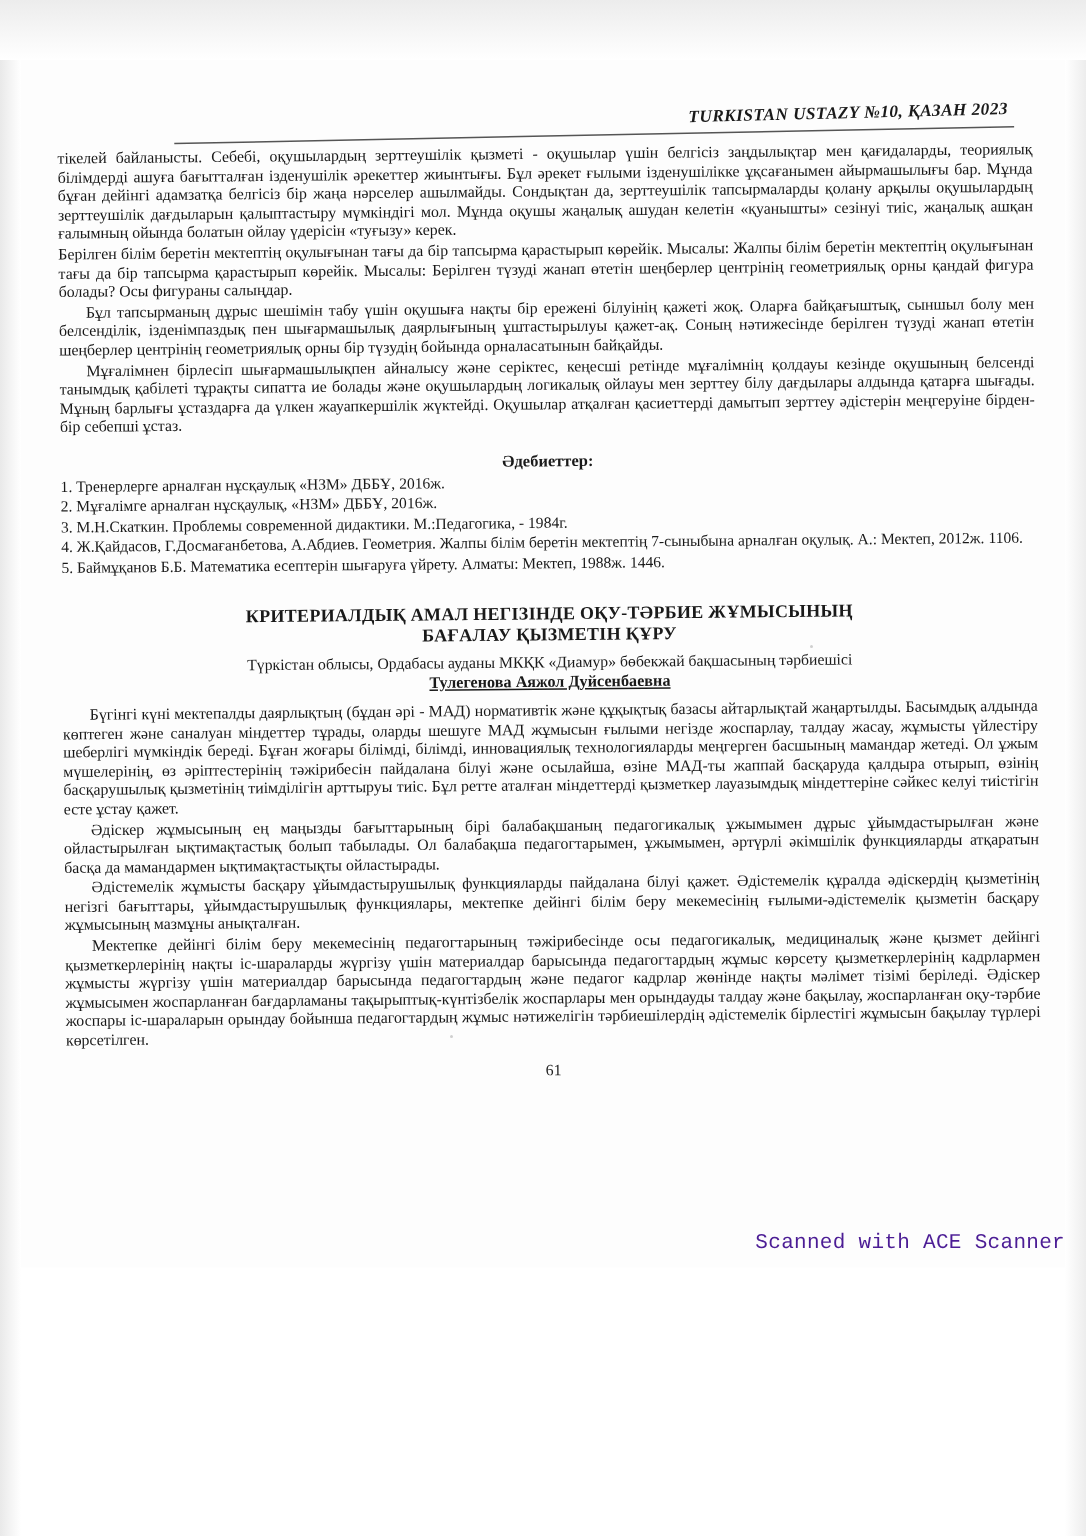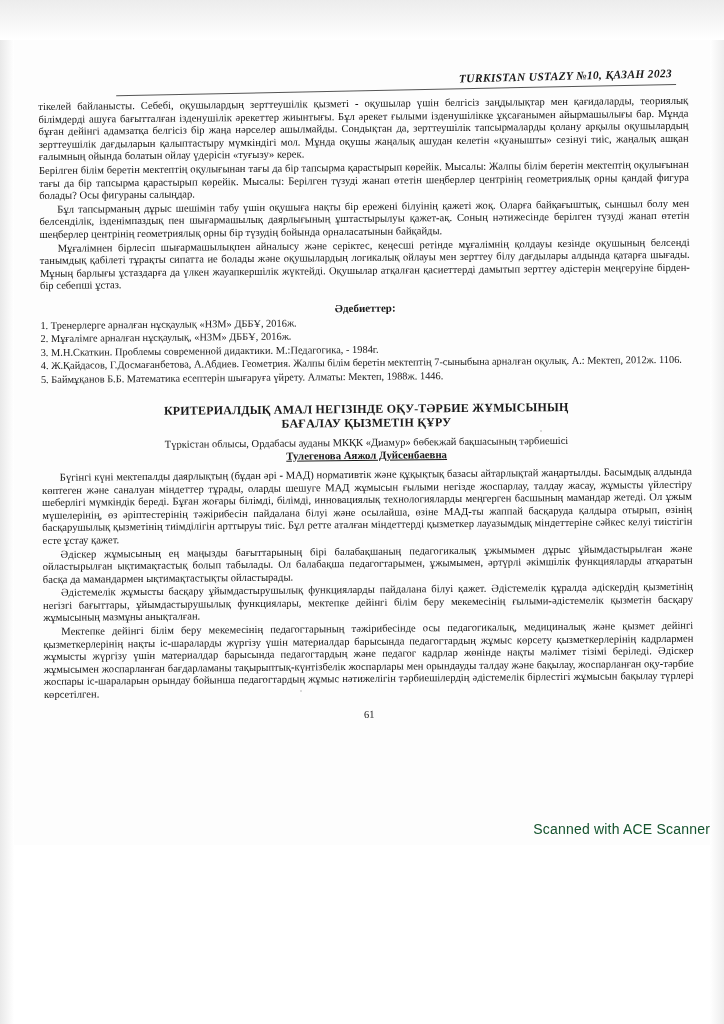--- a/index.html
+++ b/index.html
@@ -134,23 +134,23 @@
     text-align: center;
     font-size: 10.5px;
     color: #222;
   }
 
   
   #watermark {
     position: absolute;
     right: 14px;
     bottom: 8px;
-    font-family: Liberation Sans, sans-serif;
+    font-family: Liberation Mono, monospace;
     font-size: 14px;
-    color: #14532d;
+    color: #4c1d95;
     letter-spacing: 0.2px;
   }
 
   
   .speck {
     position: absolute;
     background: #cfcfcf;
     border-radius: 50%;
   }
 </style>

